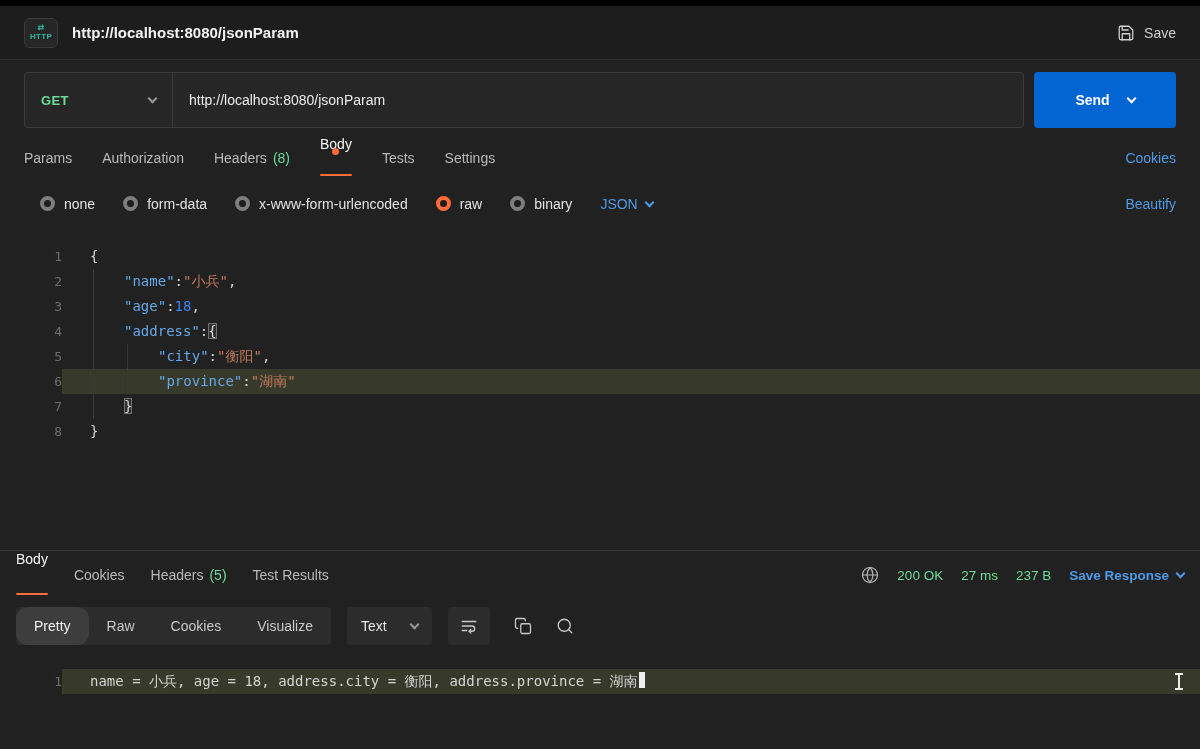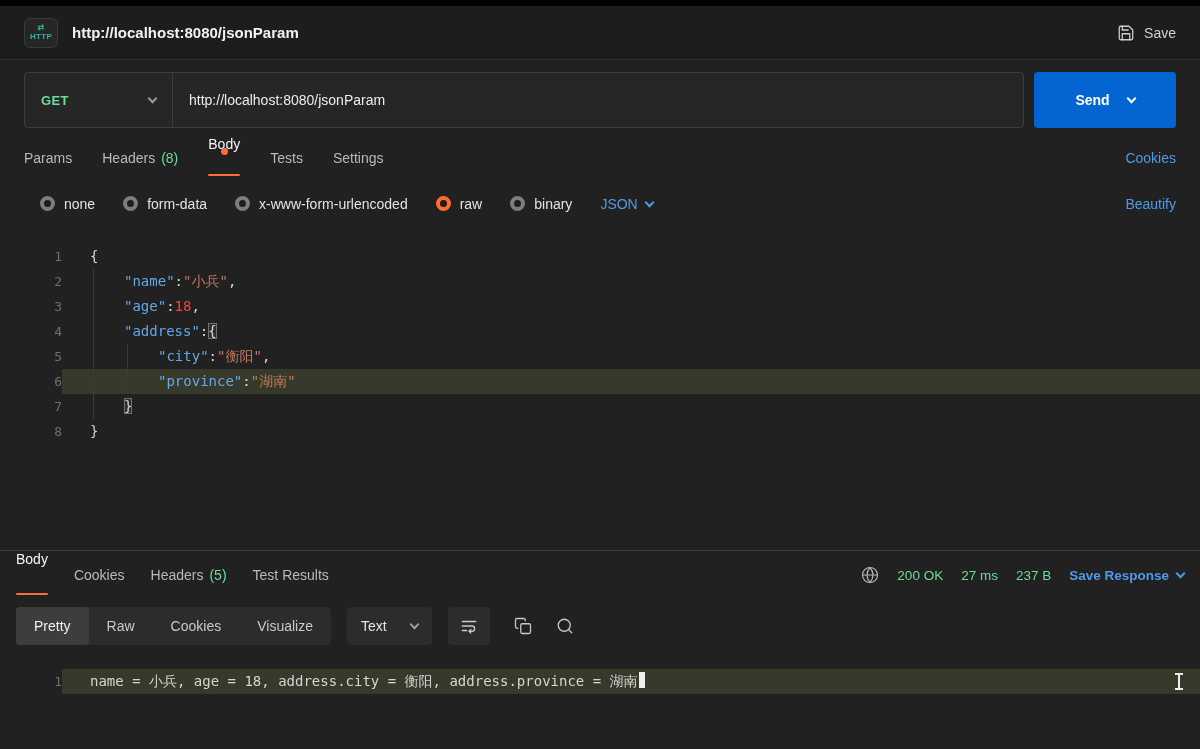--- a/index.html
+++ b/index.html
@@ -63,41 +63,41 @@
   .editor { position:relative; height:322px; padding-top:16px; flex:none;
     font-family:"DejaVu Sans Mono", monospace; font-size:14px; }
   .code-line { display:flex; height:25px; line-height:25px; }
   .code-line.highlight { background:linear-gradient(to right, transparent 62px, #373a2a 62px); }
   .ln { width:62px; flex:none; text-align:right; color:#6e6e6e; font-size:13px; }
   .code { flex:1; padding-left:28px; white-space:pre; color:#d6d6d6; }
   .code.ind1 { padding-left:62px; }
   .code.ind2 { padding-left:96px; }
   .key { color:#64a8e8; }
   .str { color:#c2795b; }
-  .num { color:#ef4444; }
+  .num { color:#3b82f6; }
   .punc { color:#d6d6d6; }
   .bracket-match { box-shadow:inset 0 0 0 1px #717171; background:rgba(255,255,255,.06); }
   .guide { position:absolute; width:1px; background:#3a3a3a; }
   .guide.outer { left:93px; top:41px; height:150px; }
   .guide.inner { left:127px; top:116px; height:50px; }
 
   .divider { height:1px; background:#3b3b3b; flex:none; }
 
   
   .resp-tabs-row { display:flex; align-items:center; height:48px; padding:0 16px; gap:26px; flex:none; }
   .resp-meta { margin-left:auto; display:flex; align-items:center; gap:18px; font-size:13.5px; }
   .green { color:#6bdd9a; font-weight:500; }
   .globe { color:#b5b5b5; display:flex; }
   .save-resp { display:flex; align-items:center; gap:8px; color:#4e9ae8; font-size:13.5px; font-weight:600;
     background:none; border:none; cursor:pointer; font-family:inherit; }
 
   .resp-toolbar { display:flex; align-items:center; height:54px; padding:0 16px; flex:none; }
   .view-group { display:flex; background:#2c2c2c; border-radius:4px; }
   .view-btn { padding:0 18px; height:38px; display:flex; align-items:center; background:none; border:none;
-    color:#c9c9c9; font-size:14px; cursor:pointer; font-family:inherit; border-radius:4px; }
+    color:#c9c9c9; font-size:14px; cursor:pointer; font-family:inherit; border-radius:12px; }
   .view-btn.active { background:#3d3d3d; color:#f0f0f0; }
   .tool-select { margin-left:16px; height:38px; background:#2c2c2c; border:none; border-radius:4px;
     color:#e5e5e5; display:flex; align-items:center; gap:24px; padding:0 14px; font-size:14px;
     cursor:pointer; font-family:inherit; }
   .icon-btn { margin-left:16px; width:42px; height:38px; background:#2c2c2c; border:none; border-radius:4px;
     color:#c9c9c9; display:flex; align-items:center; justify-content:center; cursor:pointer; }
   .icon-btn.plain { background:none; width:auto; margin-left:24px; }
 
   .resp-body { position:relative; padding-top:16px; flex:none;
     font-family:"DejaVu Sans Mono", monospace; font-size:14px; }
@@ -144,20 +144,23 @@
     </div>
     <button class="send-btn">
       <span>Send</span>
       <span class="chev"></span>
     </button>
   </div>
 
   <nav class="tabs-row">
     <div class="tab">
         <span>Params</span>
+      </div>
+    <div class="tab">
+        <span>Authorization</span>
       </div>
     <div class="tab">
       <span>Headers</span>
       <span class="count">(8)</span>
     </div>
     <div class="tab active">
       <span>Body</span>
       <span class="dot"></span>
     </div>
     <div class="tab">

